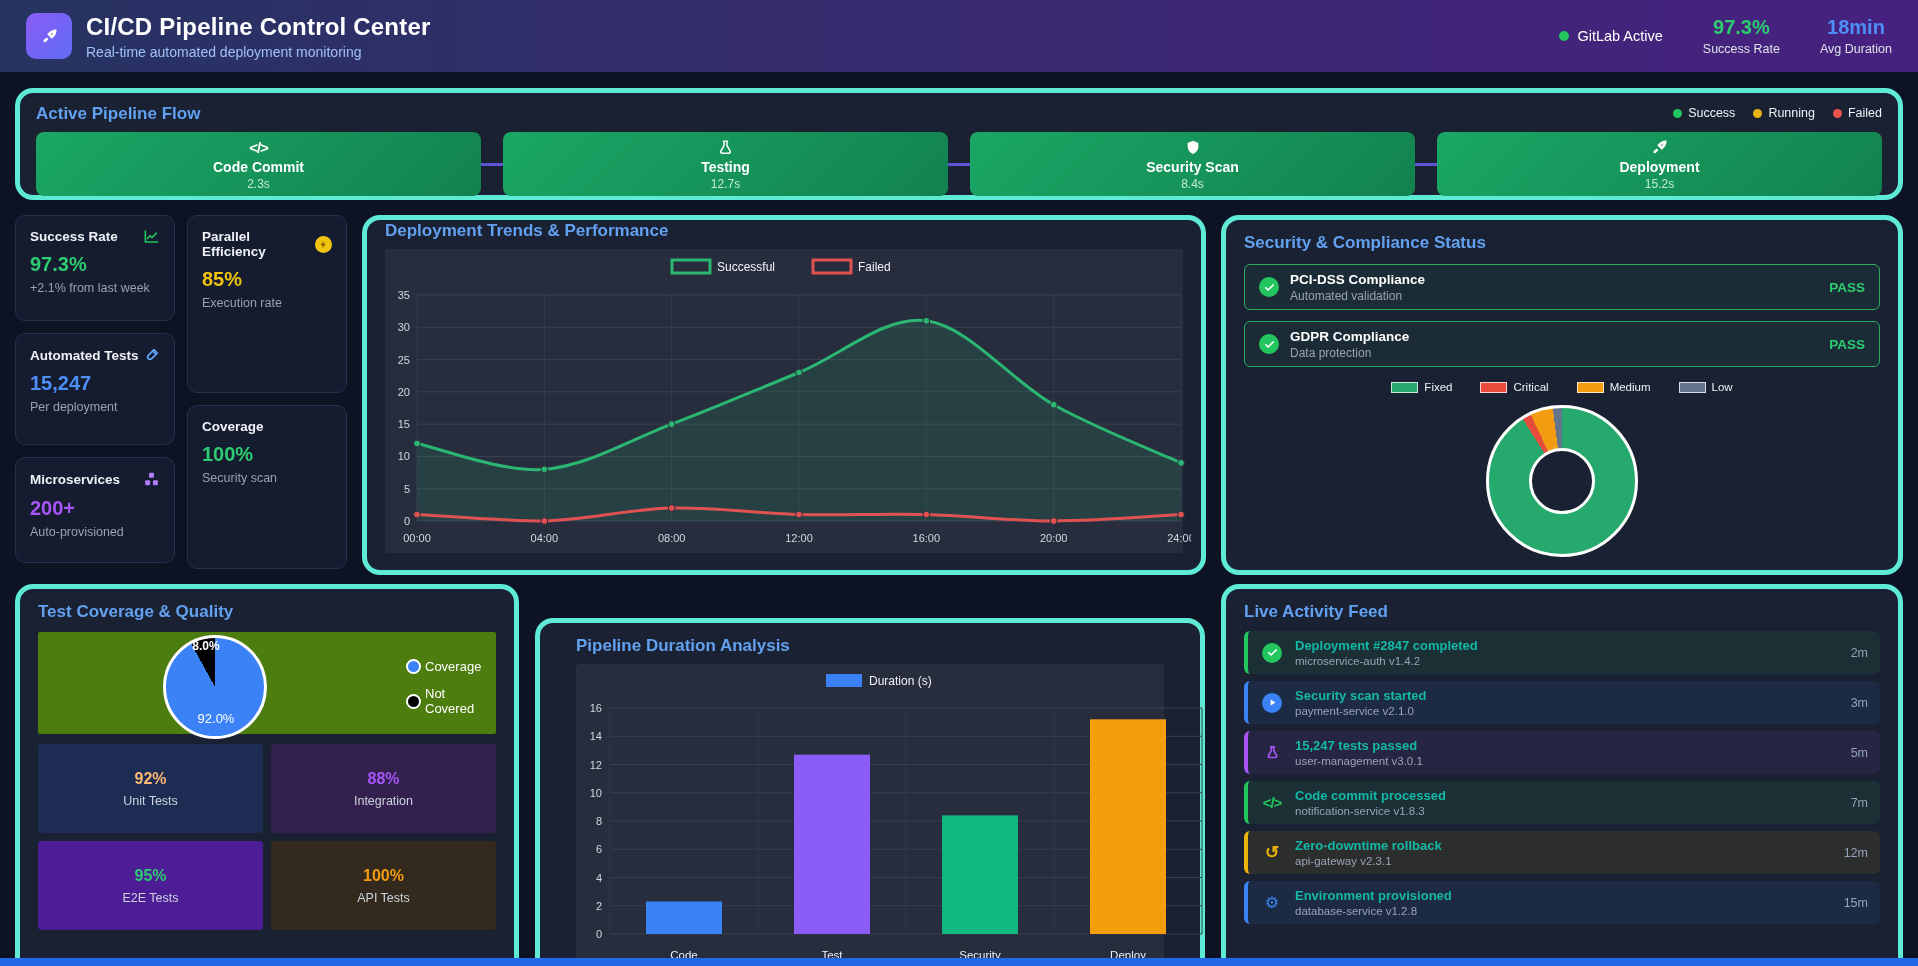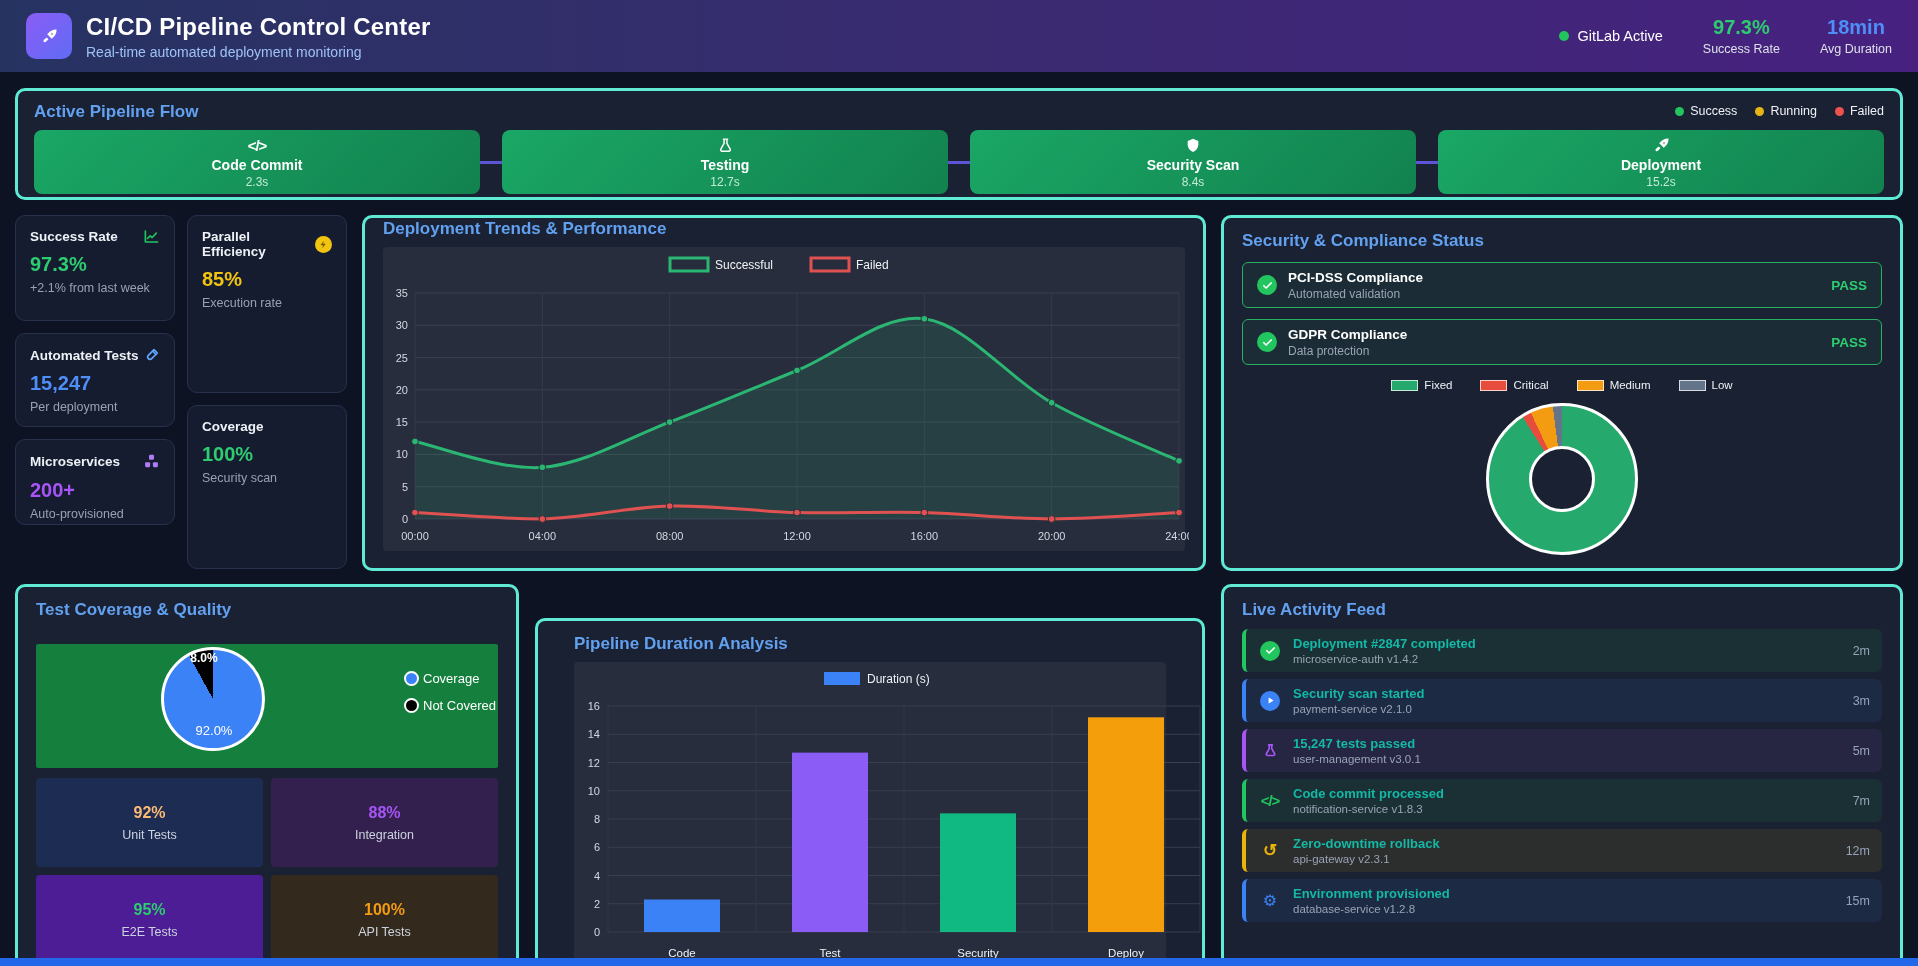--- a/index.html
+++ b/index.html
@@ -29,21 +29,21 @@
   .h-right { display:flex; align-items:center; gap:40px; }
   .gitlab-status { display:flex; align-items:center; gap:8px; font-size:14.5px; color:#fff; }
   .dot { width:10px; height:10px; border-radius:50%; background:#22c55e; display:inline-block; }
   .h-metric { text-align:center; }
   .h-metric .mv { font-size:20px; font-weight:bold; }
   .h-metric .ml { font-size:12.5px; color:#dde1ea; margin-top:3px; }
   .mv.green { color:#2ecc71; } .mv.blue { color:#4e8ef7; }
 
   
   main { padding:16px 15px 0; display:flex; flex-direction:column; gap:15px; }
-  .panel { background:#1a2132; border:3px solid #5eead4; border-radius:10px; }
+  .panel { background:#1a2132; border:5px solid #5eead4; border-radius:18px; }
   .panel-title { font-size:17px; font-weight:bold; color:#62a0f0; }
 
   
   .pipeline-panel { height:112px; padding:11px 16px; position:relative; }
   .pl-legend { position:absolute; top:13px; right:16px; display:flex; gap:18px; }
   .pl-legend .li { display:flex; align-items:center; gap:6px; font-size:12.5px; color:#eef1f6; }
   .pl-legend .li .dot { width:9px; height:9px; }
   .stages { display:flex; align-items:center; margin-top:8px; }
   .stage {
     flex:1; height:64px; border-radius:8px; cursor:pointer;
@@ -82,21 +82,21 @@
   .vuln-legend .li { display:flex; align-items:center; gap:6px; font-size:11.5px; color:#eef1f6; }
   .vuln-legend .sw { width:27px; height:11px; border:1px solid rgba(255,255,255,0.75); }
   .donut-wrap { display:flex; justify-content:center; margin-top:12px; }
   .donut { width:152px; height:152px; border-radius:50%; border:3px solid #fff;
     display:flex; align-items:center; justify-content:center; }
   .donut-hole { width:66px; height:66px; border-radius:50%; background:#1a2132; border:3px solid #fff; }
 
   
   .row3 { display:grid; grid-template-columns:504px 670px 682px; gap:16px; height:363px; }
   .coverage { padding:13px 18px; }
-  .pie-box { margin-top:24px; height:124px; background:#15803d; border-radius:2px; position:relative; }
+  .pie-box { margin-top:10px; height:102px; background:#4d7c0f; border-radius:2px; position:relative; }
   .pie { position:absolute; left:125px; top:3px; width:104px; height:104px; border-radius:50%; border:3px solid #fff; }
   .pct-top { position:absolute; left:168px; top:7px; transform:translateX(-50%);
     font-size:12px; font-weight:bold; color:#fff; }
   .pct-bottom { position:absolute; left:178px; top:79px; transform:translateX(-50%);
     font-size:13px; font-weight:normal; color:#fff; }
   .pie-legend { position:absolute; left:368px; top:27px; display:flex; flex-direction:column; gap:12px; }
   .pie-legend .li { display:flex; align-items:center; gap:4px; font-size:13px; color:#fff; }
   .pie-legend .pdot { width:15px; height:15px; border-radius:50%; border:2px solid #fff; flex:none; }
   .tiles { margin-top:10px; display:grid; grid-template-columns:1fr 1fr; gap:8px; }
   .tile { height:89px; border-radius:4px; display:flex; flex-direction:column;
@@ -209,32 +209,32 @@
      <div class="c-head">
               <span class="c-title">Success Rate</span>
               <svg width="17" height="15" viewBox="0 0 24 22" fill="none" stroke="#22c55e" stroke-width="2.4" stroke-linecap="round" stroke-linejoin="round">
                 <path d="M3 3v16h18"></path>
                 <path d="M6 14l4-4 3 2.5L19 6"></path>
               </svg>
             </div>
      <div class="c-value" style="color:#2ecc71">97.3%</div>
      <div class="c-sub">+2.1% from last week</div>
    </div>
-          <div class="card" style="height:94px">
+          <div class="card" style="height:112px">
      <div class="c-head">
               <span class="c-title">Automated Tests</span>
               <svg width="16" height="16" viewBox="0 0 24 24" fill="none" stroke="#60a5fa" stroke-width="2.6" stroke-linecap="round" stroke-linejoin="round">
                 <path d="M15 4l5 5-8.5 8.5a3.5 3.5 0 1 1-5-5L15 4z"></path>
                 <path d="M13 6l5 5"></path>
               </svg>
             </div>
      <div class="c-value" style="color:#4e8ef7">15,247</div>
      <div class="c-sub">Per deployment</div>
    </div>
-          <div class="card" style="height:86px">
+          <div class="card" style="height:106px">
      <div class="c-head">
               <span class="c-title">Microservices</span>
               <svg width="17" height="17" viewBox="0 0 24 24" fill="#b07cf7">
                 <rect x="8.5" y="2.5" width="7" height="7" rx="1.5"></rect>
                 <rect x="3" y="13" width="7" height="7" rx="1.5"></rect>
                 <rect x="14" y="13" width="7" height="7" rx="1.5"></rect>
               </svg>
             </div>
      <div class="c-value" style="color:#a855f7">200+</div>
      <div class="c-sub">Auto-provisioned</div>

